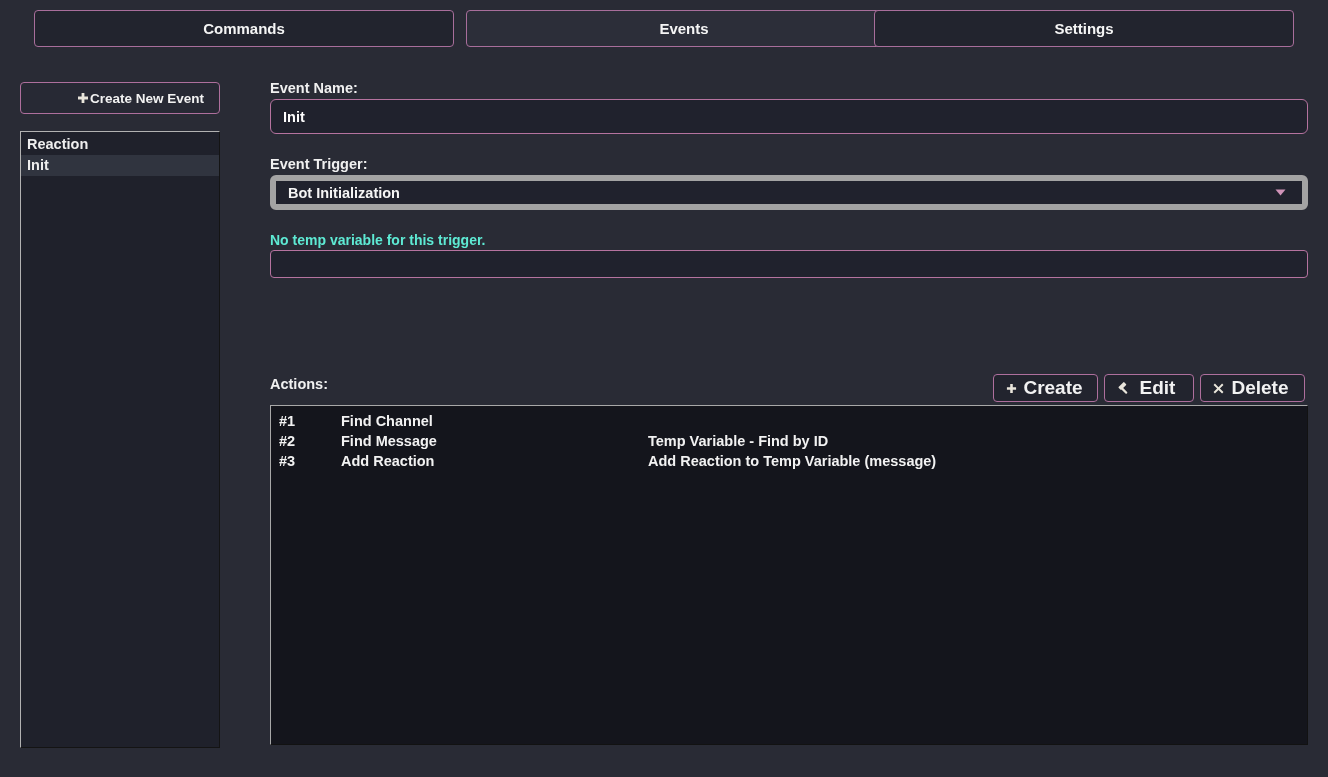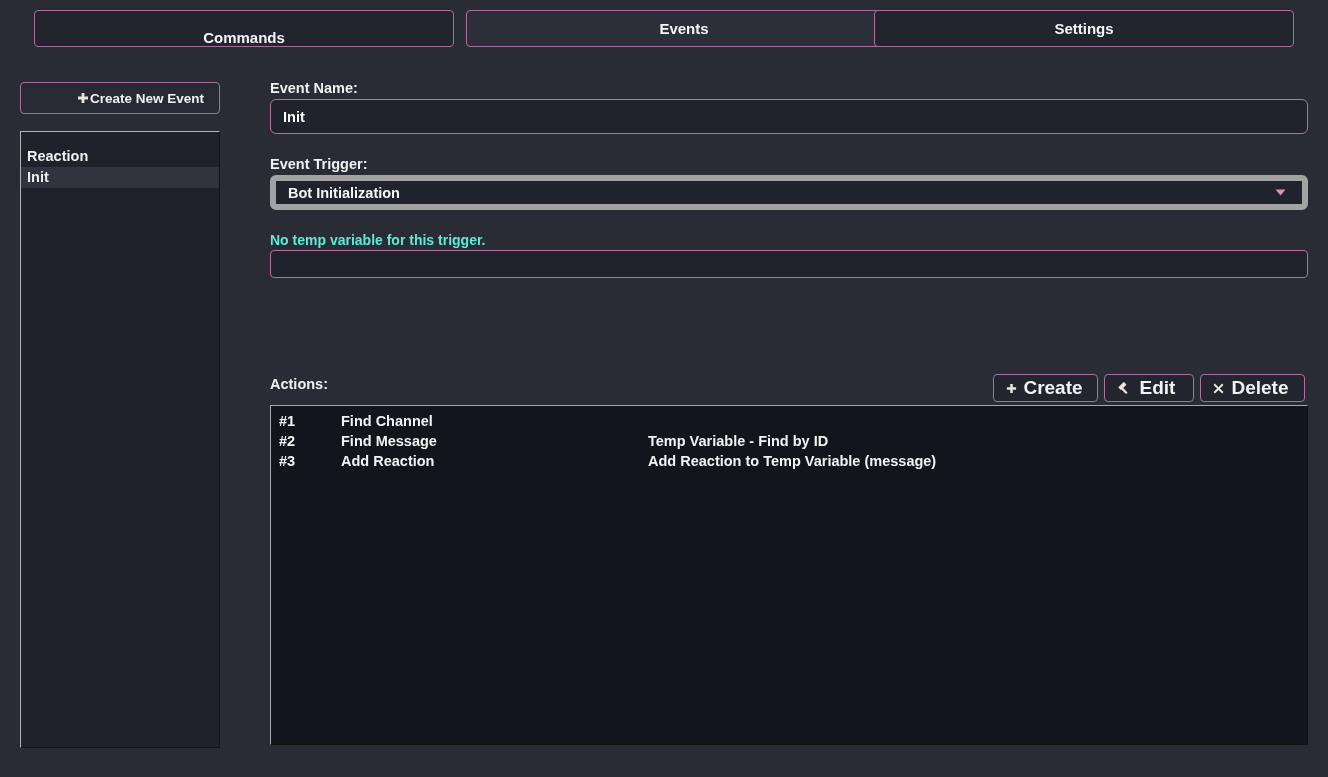--- a/index.html
+++ b/index.html
@@ -25,21 +25,21 @@
     background: #22242e;
     display: flex;
     align-items: center;
     justify-content: center;
     font-size: 15px;
     font-weight: bold;
     color: #f5f5f5;
     cursor: pointer;
   }
   .tab.active { background: #2c2e39; }
-  .tab-commands { left: 34px; align-items: flex-end; }
+  .tab-commands { left: 34px; }
   .tab-events   { left: 466px; padding-left: 16px; }
   .tab-settings { left: 874px; }
 
   
   .create-event-btn {
     position: absolute;
     left: 20px; top: 82px;
     width: 200px; height: 32px;
     border: 1px solid #ae6f9d;
     border-radius: 4px;
@@ -58,21 +58,21 @@
     color: #f2f2f2;
     margin-right: 14px;
   }
   .event-listbox {
     position: absolute;
     left: 20px; top: 131px;
     width: 200px; height: 617px;
     background: #1f212b;
     border: 1px solid;
     border-color: #b2b2b2 #141414 #141414 #b2b2b2;
-    padding-top: 14px;
+    padding-top: 2px;
   }
   .event-item {
     height: 21px;
     line-height: 21px;
     padding-left: 6px;
     font-size: 14.5px;
     font-weight: bold;
     color: #eeeeee;
     cursor: pointer;
     white-space: nowrap;

